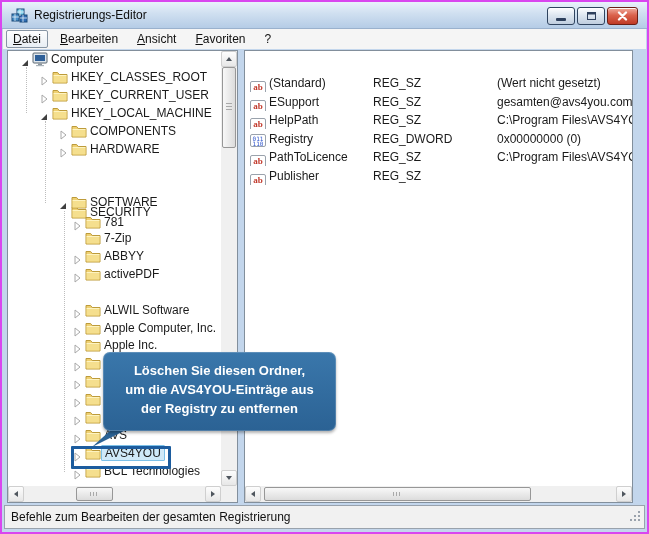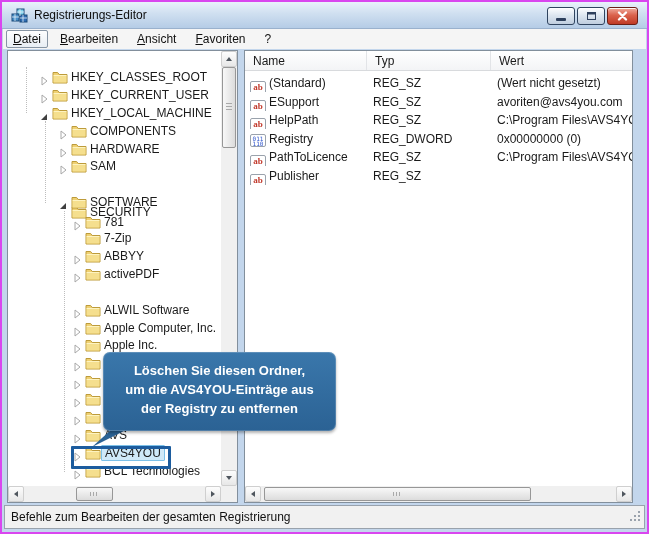--- a/index.html
+++ b/index.html
@@ -139,20 +139,32 @@
       <div class="menu-item"><u>A</u>nsicht</div>
       <div class="menu-item"><u>F</u>avoriten</div>
       <div class="menu-item">?</div>
     </div>
 
   <div class="panel left-panel">
     <div class="tree-content">
       <div class="guide" style="left:18px;top:16px;height:46px;"></div>
       <div class="guide" style="left:37px;top:70px;height:82px;"></div>
       <div class="guide" style="left:56px;top:160px;height:261px;"></div>
+    <div class="tree-row" style="top: -1px;">
+          <span class="tree-exp" style="left:13px"><svg width="9" height="10" viewBox="0 0 9 10">
+              <path d="M7,2 L7,8 L1,8 Z" fill="#404040"></path>
+            </svg></span>
+          <span class="tree-icon" style="left:24px"><svg width="17" height="15" viewBox="0 0 17 15">
+              <rect x="1" y="1" width="14" height="10" rx="1" fill="#dde5ec" stroke="#5b6670"></rect>
+              <rect x="3" y="3" width="10" height="6" fill="#2e5f98"></rect>
+              <rect x="6" y="11.5" width="4" height="1.5" fill="#8a949c"></rect>
+              <rect x="4" y="13" width="8" height="1.2" fill="#aab3ba"></rect>
+            </svg></span>
+          <span class="tree-label" style="left:43px">Computer</span>
+        </div>
         <div class="tree-row" style="top: 16.9px;">
           <span class="tree-exp" style="left:32px"><svg width="9" height="10" viewBox="0 0 9 10">
               <path d="M2,1 L7,5 L2,9 Z" fill="#ffffff" stroke="#a8a8a8"></path>
             </svg></span>
           <span class="tree-icon" style="left:44px"><svg width="16" height="14" viewBox="0 0 16 14">
               <path d="M1,2.5 h4.6 l1.6,2 H15 v8.5 H1 z" fill="#efd072" stroke="#bd9b3a"></path>
               <path d="M1.5,5 H14.5 V6 H1.5 z" fill="#fdf3c0"></path>
               <path d="M1.5,6 H14.5 V12.5 H1.5 z" fill="#f5df8e"></path>
             </svg></span>
           <span class="tree-label" style="left:63px">HKEY_CLASSES_ROOT</span>
@@ -193,31 +205,20 @@
         <div class="tree-row" style="top: 88.5px;">
           <span class="tree-exp" style="left:51px"><svg width="9" height="10" viewBox="0 0 9 10">
               <path d="M2,1 L7,5 L2,9 Z" fill="#ffffff" stroke="#a8a8a8"></path>
             </svg></span>
           <span class="tree-icon" style="left:63px"><svg width="16" height="14" viewBox="0 0 16 14">
               <path d="M1,2.5 h4.6 l1.6,2 H15 v8.5 H1 z" fill="#efd072" stroke="#bd9b3a"></path>
               <path d="M1.5,5 H14.5 V6 H1.5 z" fill="#fdf3c0"></path>
               <path d="M1.5,6 H14.5 V12.5 H1.5 z" fill="#f5df8e"></path>
             </svg></span>
           <span class="tree-label" style="left:82px">HARDWARE</span>
-        </div>
-        <div class="tree-row" style="top: 106.4px;">
-          <span class="tree-exp" style="left:51px"><svg width="9" height="10" viewBox="0 0 9 10">
-              <path d="M2,1 L7,5 L2,9 Z" fill="#ffffff" stroke="#a8a8a8"></path>
-            </svg></span>
-          <span class="tree-icon" style="left:63px"><svg width="16" height="14" viewBox="0 0 16 14">
-              <path d="M1,2.5 h4.6 l1.6,2 H15 v8.5 H1 z" fill="#efd072" stroke="#bd9b3a"></path>
-              <path d="M1.5,5 H14.5 V6 H1.5 z" fill="#fdf3c0"></path>
-              <path d="M1.5,6 H14.5 V12.5 H1.5 z" fill="#f5df8e"></path>
-            </svg></span>
-          <span class="tree-label" style="left:82px">SAM</span>
         </div>
         <div class="tree-row" style="top: 124.3px; margin-top: 28px;">
           <span class="tree-icon" style="left:63px"><svg width="16" height="14" viewBox="0 0 16 14">
               <path d="M1,2.5 h4.6 l1.6,2 H15 v8.5 H1 z" fill="#efd072" stroke="#bd9b3a"></path>
               <path d="M1.5,5 H14.5 V6 H1.5 z" fill="#fdf3c0"></path>
               <path d="M1.5,6 H14.5 V12.5 H1.5 z" fill="#f5df8e"></path>
             </svg></span>
           <span class="tree-label" style="left:82px">SECURITY</span>
         </div>
         <div class="tree-row" style="top: 142.2px;">
@@ -398,37 +399,32 @@
         </div>
       <div class="sb-thumb" style="left:68px;width:37px;"></div>
       <div class="sb-btn right">
           <i class="tri tri-right"></i>
         </div>
     </div>
     <div class="sb-corner"></div>
   </div>
 
   <div class="panel right-panel">
-    <div class="lv-header">
-        <div class="lv-col" style="width: 122px;">Name</div>
-        <div class="lv-col" style="width: 124px;">Typ</div>
-        <div class="lv-col" style="flex: 1 1 0%; border-right: none;">Wert</div>
-      </div>
     <div class="values-content">
         <div class="val-row" style="top: 2px;">
           <span class="vicon" style="left:5px"><span class="vicon-sz">ab</span></span>
           <span class="val-cell" style="left:24px">(Standard)</span>
           <span class="val-cell" style="left:128px">REG_SZ</span>
           <span class="val-cell" style="left:252px">(Wert nicht gesetzt)</span>
         </div>
         <div class="val-row" style="top: 20.6px;">
           <span class="vicon" style="left:5px"><span class="vicon-sz">ab</span></span>
           <span class="val-cell" style="left:24px">ESupport</span>
           <span class="val-cell" style="left:128px">REG_SZ</span>
-          <span class="val-cell" style="left:252px">avoriten@avs4you.com</span>
+          <span class="val-cell" style="left:252px">gesamten@avs4you.com</span>
         </div>
         <div class="val-row" style="top: 39.2px;">
           <span class="vicon" style="left:5px"><span class="vicon-sz">ab</span></span>
           <span class="val-cell" style="left:24px">HelpPath</span>
           <span class="val-cell" style="left:128px">REG_SZ</span>
           <span class="val-cell" style="left:252px">C:\Program Files\AVS4YOU\</span>
         </div>
         <div class="val-row" style="top: 57.8px;">
           <span class="vicon" style="left:5px"><span class="vicon-dw">011<br>110</span></span>
           <span class="val-cell" style="left:24px">Registry</span>

